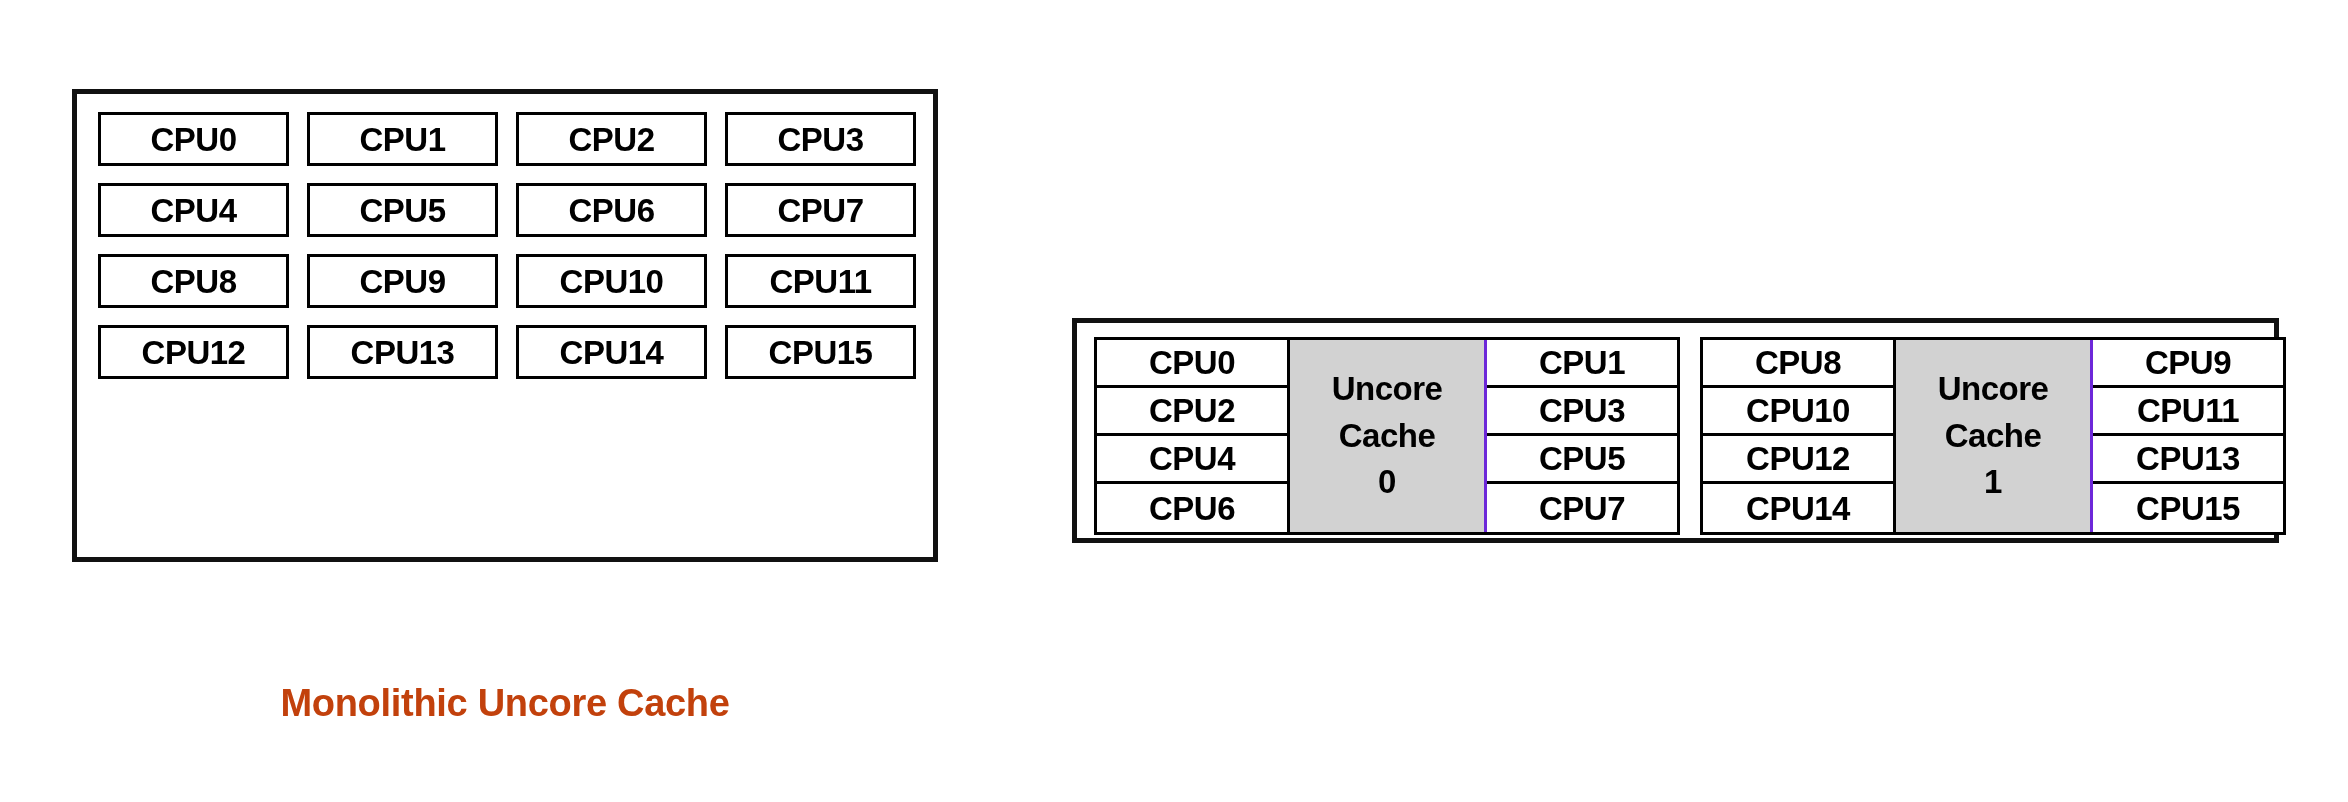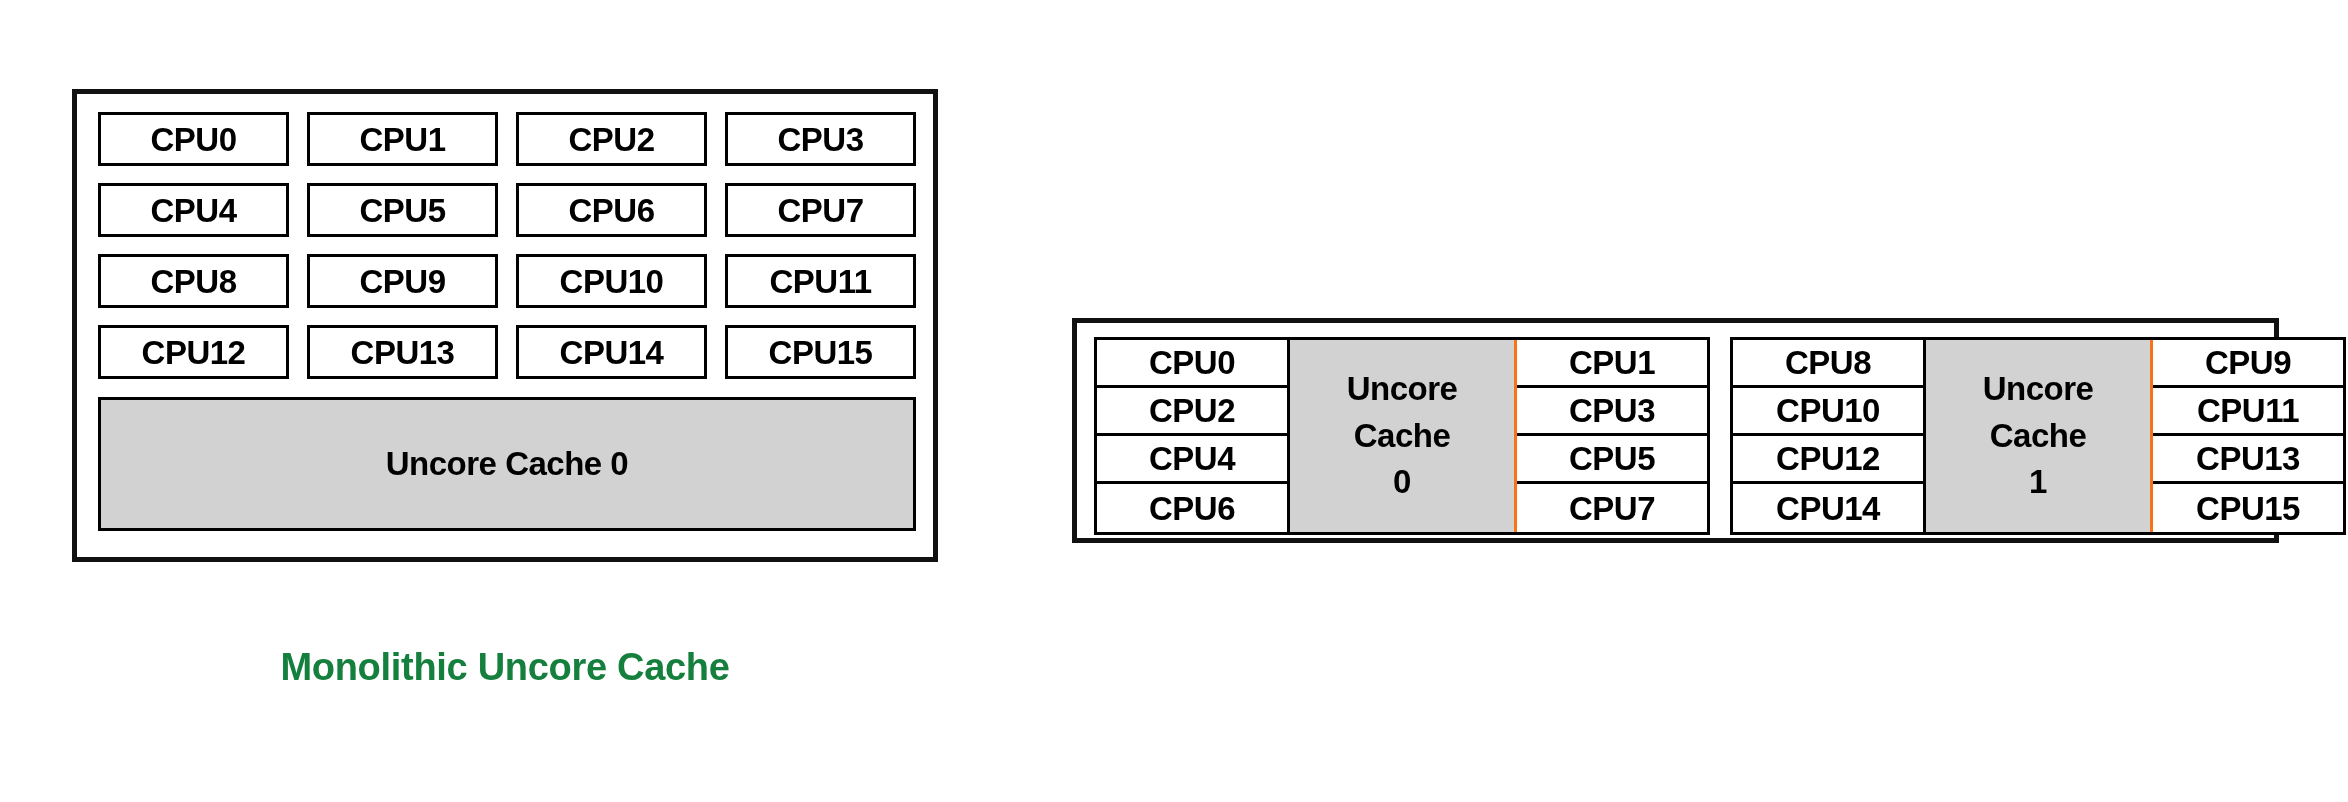--- a/index.html
+++ b/index.html
@@ -117,44 +117,45 @@
     font-size: 33px;
     font-weight: bold;
     letter-spacing: -0.5px;
     line-height: 1;
   }
   .split-col .cpu-cell-stacked:last-child {
     border-bottom: none;
   }
   .split-uncore {
     box-sizing: border-box;
-    width: 230px;
+    width: 200px;
     height: 192px;
     border-left: 3px solid #000000;
-    border-right: 3px solid #f97316;
+    border-right: 3px solid #6d28d9;
     background: #d2d2d2;
     display: flex;
     flex-direction: column;
     align-items: center;
     justify-content: center;
     font-size: 33px;
     font-weight: bold;
     letter-spacing: -0.5px;
     line-height: 1.42;
     text-align: center;
   }
 
   
   .caption {
     position: absolute;
     font-size: 38px;
     font-weight: bold;
     letter-spacing: -0.3px;
     white-space: nowrap;
-    color: #15803d;
+    color: #c2410c;
+    margin-top: 36px;
   }
   #caption-mono {
     left: 68px;
     top: 646px;
     width: 866px;
     text-align: center;
   }
   #caption-split {
     left: 1068px;
     top: 646px;
@@ -181,21 +182,20 @@
       <div class="cpu-cell">CPU8</div>
       <div class="cpu-cell">CPU9</div>
       <div class="cpu-cell">CPU10</div>
       <div class="cpu-cell">CPU11</div>
       <div class="cpu-cell">CPU12</div>
       <div class="cpu-cell">CPU13</div>
       <div class="cpu-cell">CPU14</div>
       <div class="cpu-cell">CPU15</div>
     </div>
 
-    <div id="mono-uncore">Uncore Cache 0</div>
 
   </div>
 
   <div class="caption" id="caption-mono">Monolithic Uncore Cache</div>
 
   <div id="split-panel">
 
     <div id="split-groups">
 
       <div class="split-group">

